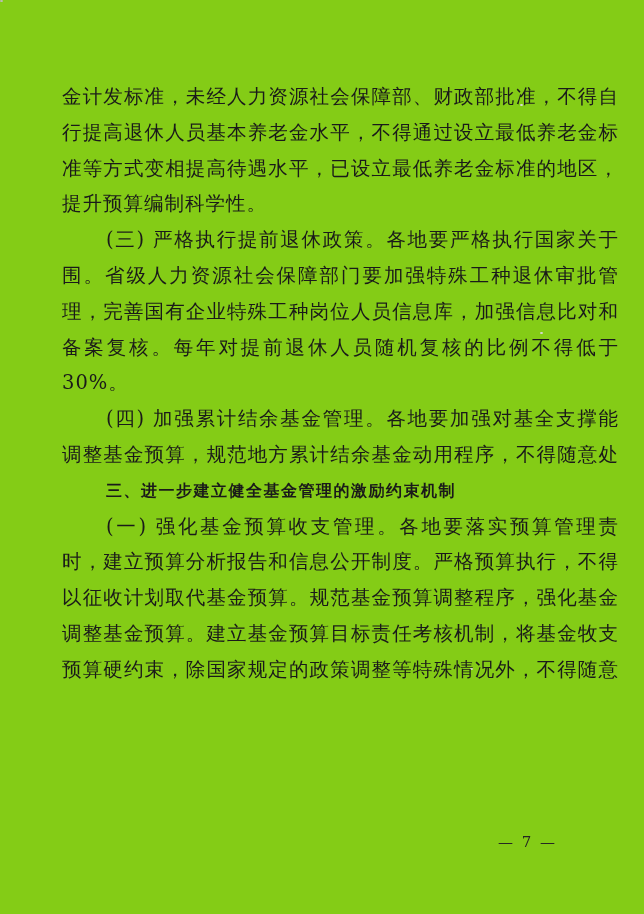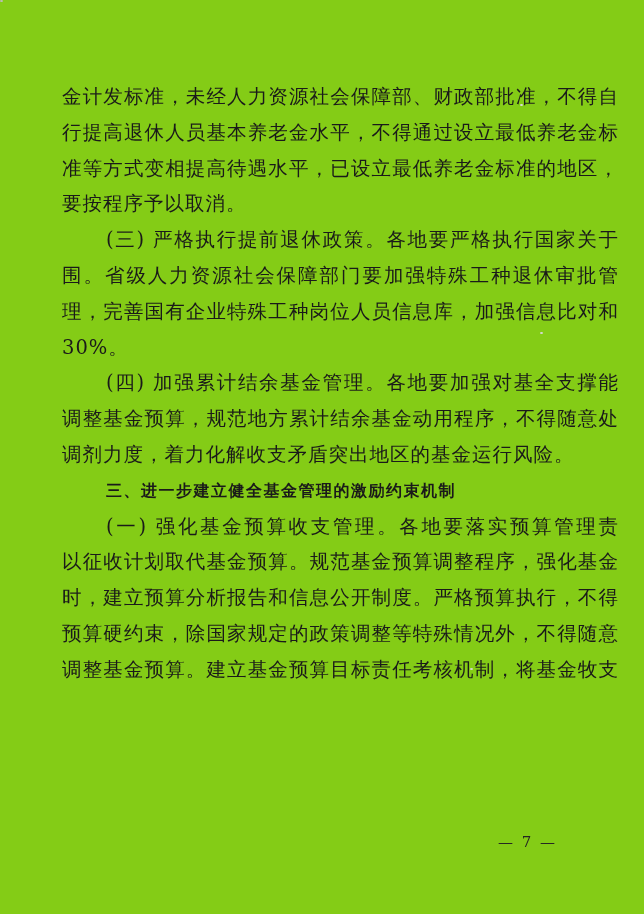--- a/index.html
+++ b/index.html
@@ -71,38 +71,38 @@
 </head>
 <body>
 
 <div class="page">
   <div class="speck"></div>
   <div class="doc-body">
       <div class="block paragraph">
         <div class="line just">金计发标准，未经人力资源社会保障部、财政部批准，不得自</div>
         <div class="line just">行提高退休人员基本养老金水平，不得通过设立最低养老金标</div>
         <div class="line just">准等方式变相提高待遇水平，已设立最低养老金标准的地区，</div>
-        <div class="line">要按程序予以取消。</div>
+        <div class="line">提升预算编制科学性。</div>
       </div>
       <div class="block paragraph">
         <div class="line indent just">(三) 严格执行提前退休政策。各地要严格执行国家关于</div>
         <div class="line just">围。省级人力资源社会保障部门要加强特殊工种退休审批管</div>
         <div class="line just">理，完善国有企业特殊工种岗位人员信息库，加强信息比对和</div>
+        <div class="line just">备案复核。每年对提前退休人员随机复核的比例不得低于</div>
         <div class="line">30%。</div>
       </div>
       <div class="block paragraph">
         <div class="line indent just">(四) 加强累计结余基金管理。各地要加强对基全支撑能</div>
         <div class="line just">调整基金预算，规范地方累计结余基金动用程序，不得随意处</div>
-        <div class="line">调剂力度，着力化解收支矛盾突出地区的基金运行风险。</div>
       </div>
       <div class="block heading">
         <div class="line indent">三、进一步建立健全基金管理的激励约束机制</div>
       </div>
       <div class="block paragraph">
         <div class="line indent just">(一) 强化基金预算收支管理。各地要落实预算管理责任，</div>
+        <div class="line just">时，建立预算分析报告和信息公开制度。严格预算执行，不得</div>
         <div class="line just">以征收计划取代基金预算。规范基金预算调整程序，强化基金</div>
-        <div class="line just">时，建立预算分析报告和信息公开制度。严格预算执行，不得</div>
+        <div class="line just">调整基金预算。建立基金预算目标责任考核机制，将基金牧支</div>
         <div class="line just">预算硬约束，除国家规定的政策调整等特殊情况外，不得随意</div>
-        <div class="line just">调整基金预算。建立基金预算目标责任考核机制，将基金牧支</div>
       </div>
     </div>
   <div class="page-number">— 7 —</div>
 </div>
 
 </body></html>

